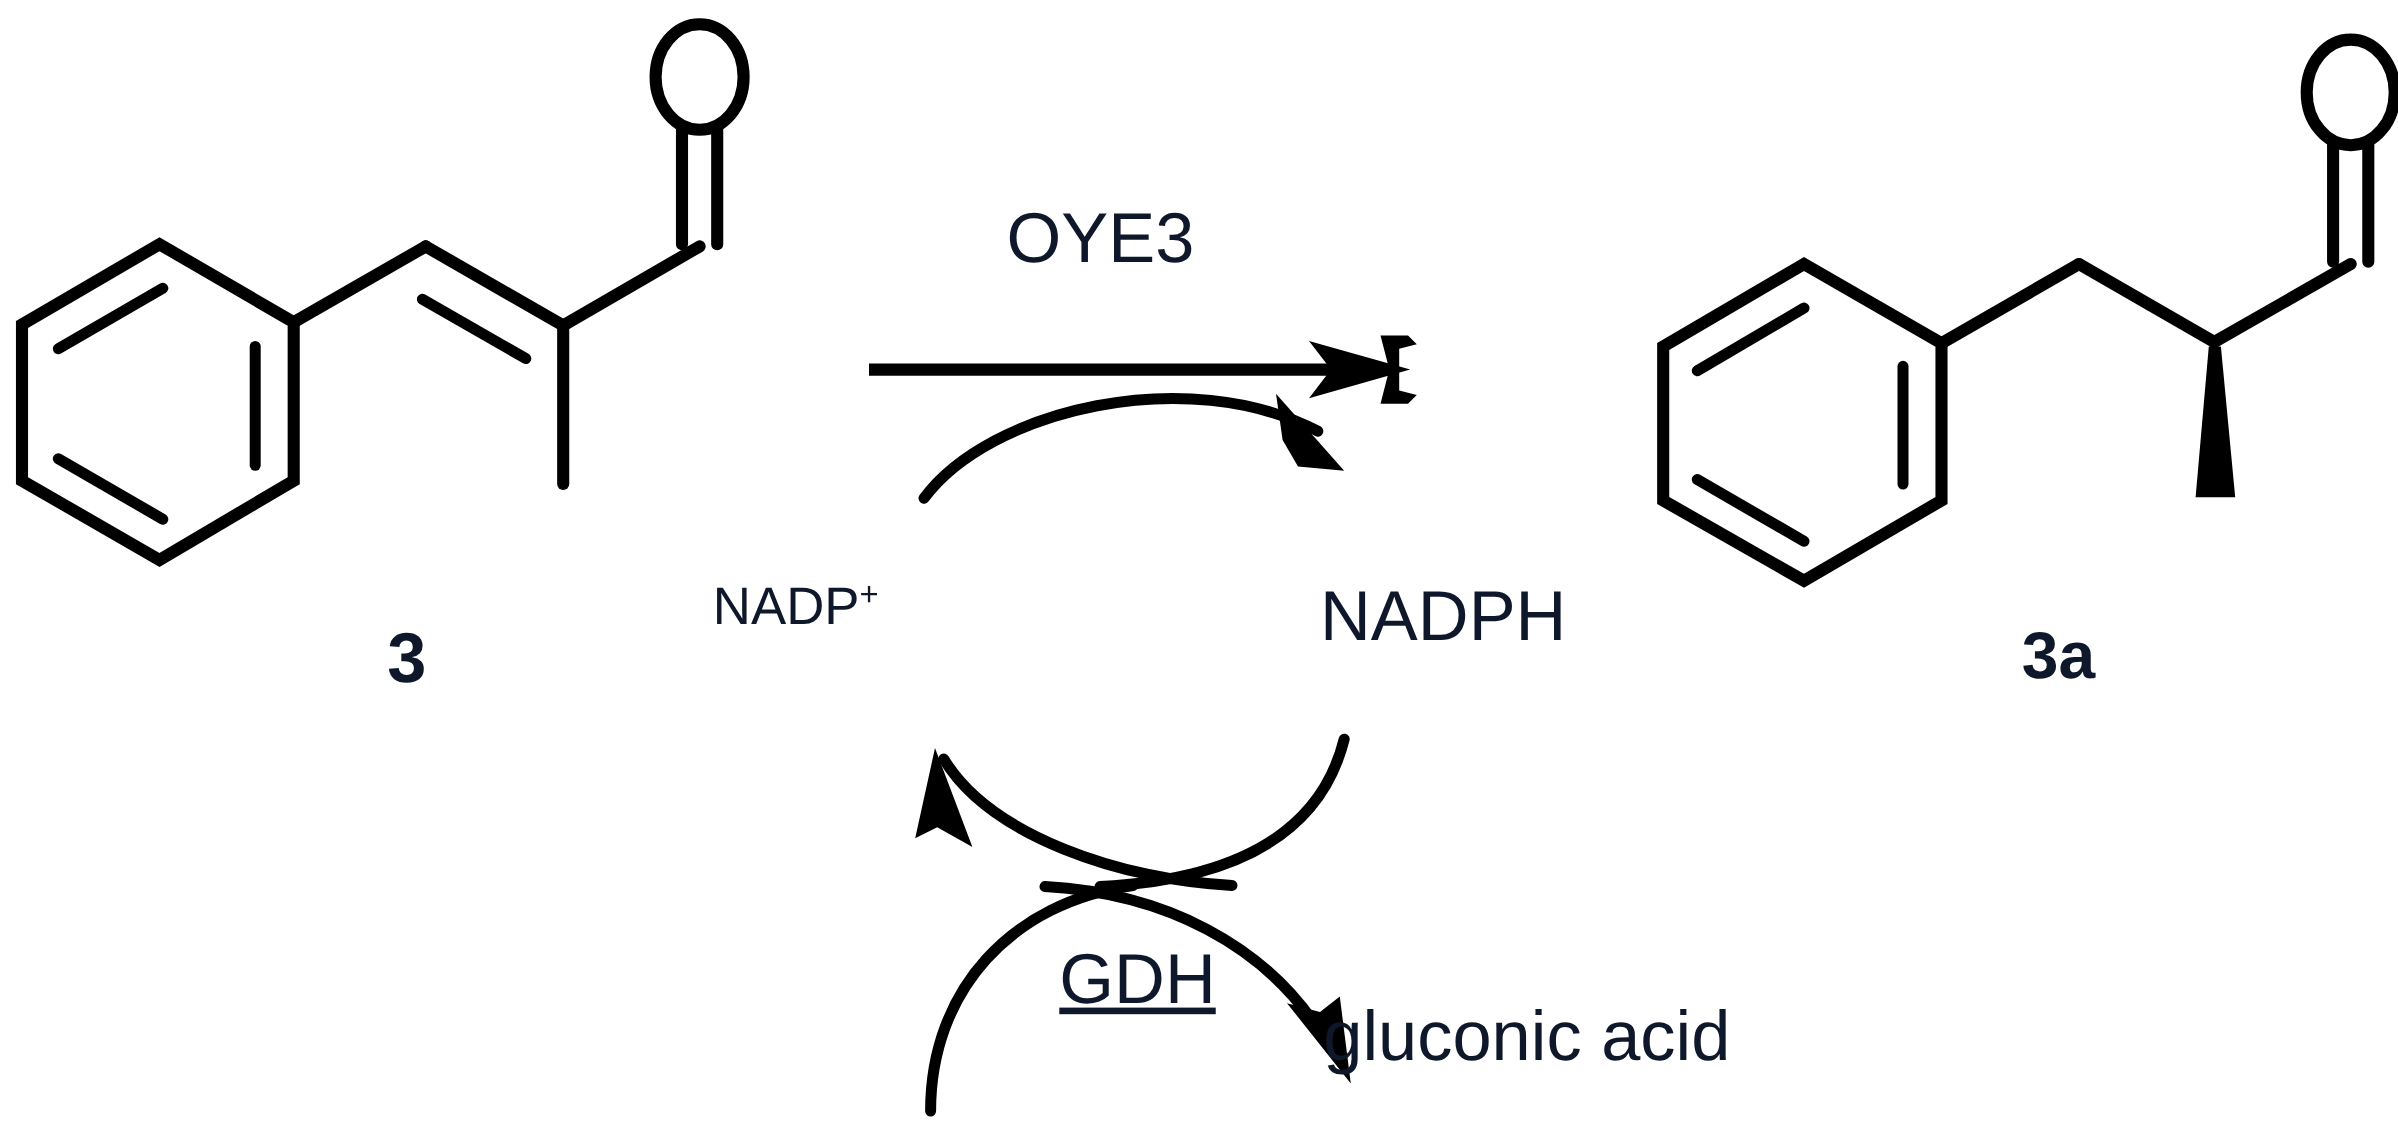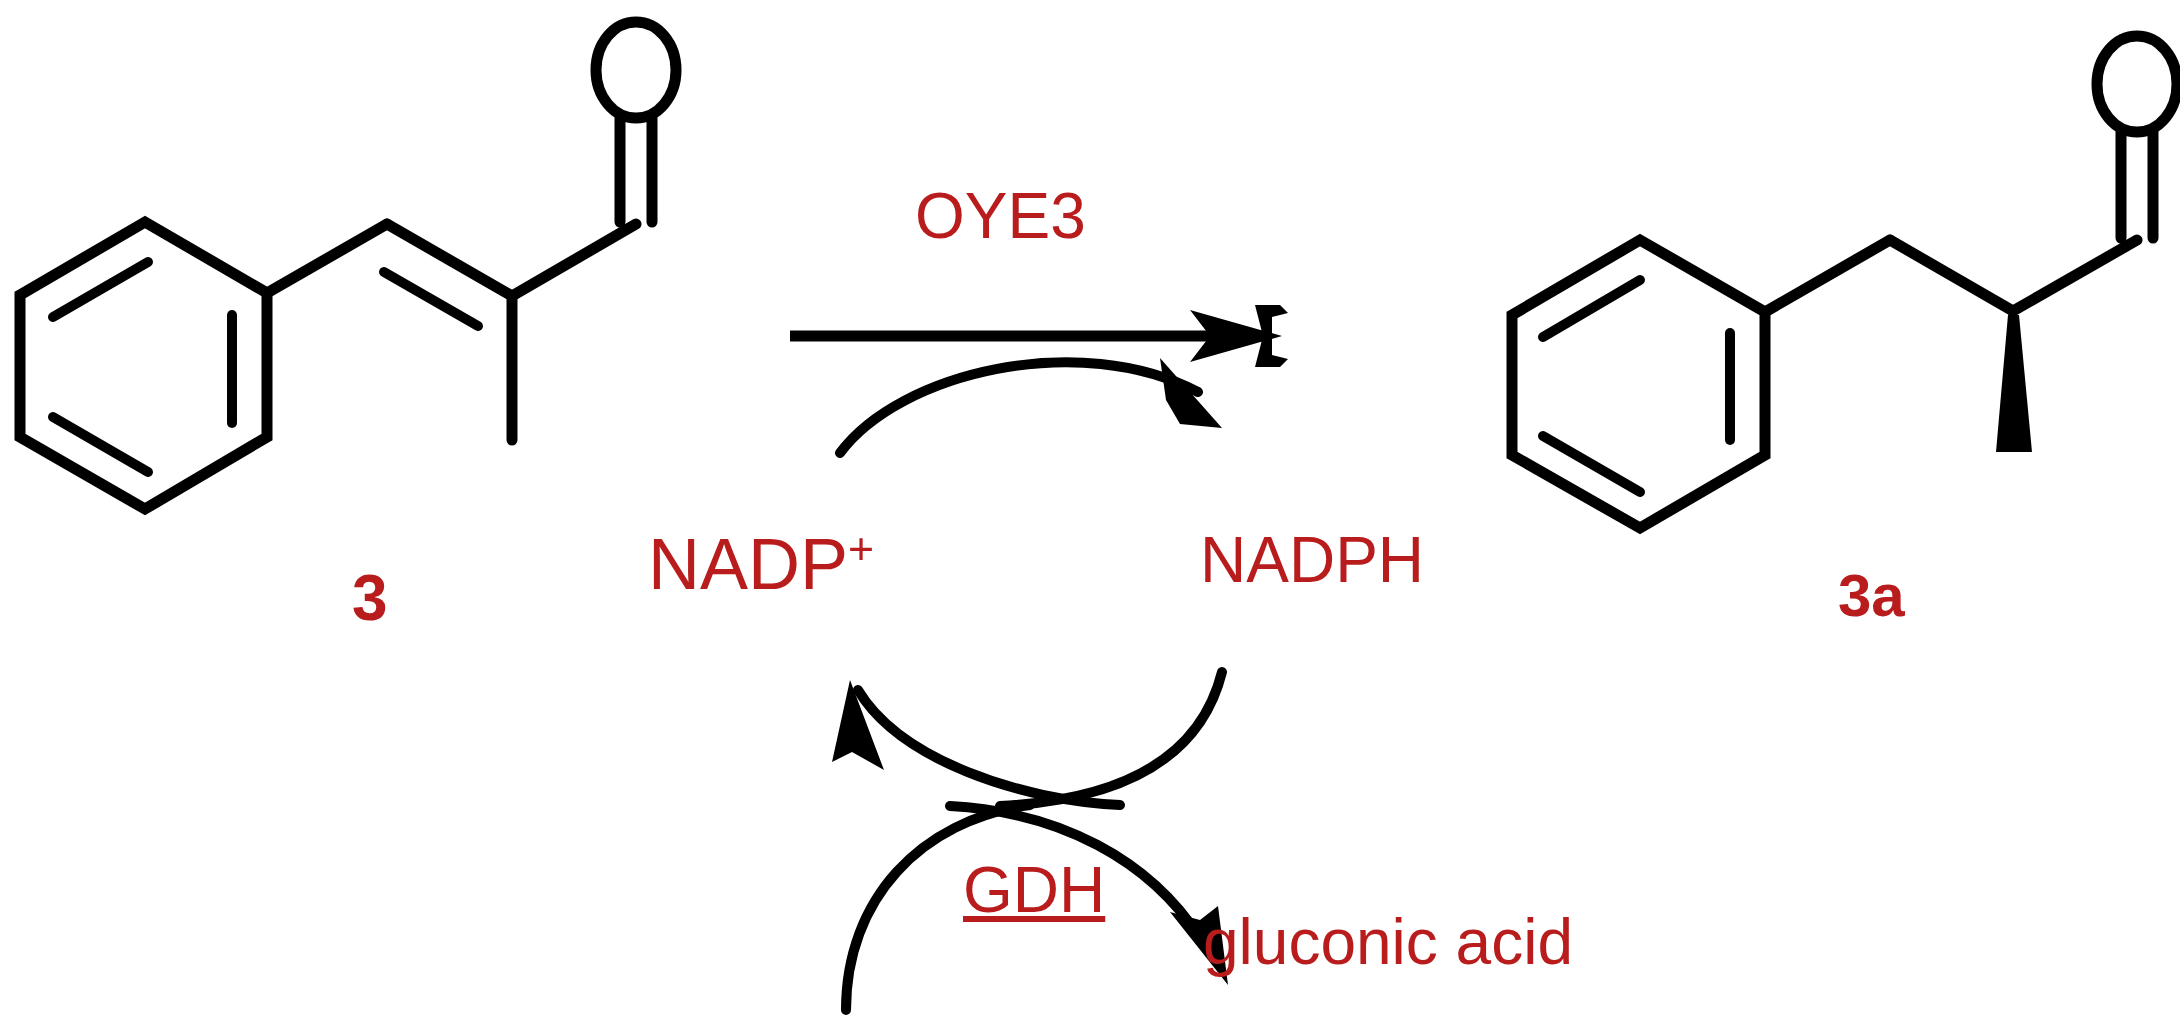--- a/index.html
+++ b/index.html
@@ -57,21 +57,21 @@
     stroke-width: 10;
     fill: none;
     stroke-linecap: round;
   }
   .arrow-head {
     fill: #000000;
     stroke: none;
   }
   .lbl {
     position: absolute;
-    color: #b91c1c;
+    color: #0f172a;
     white-space: nowrap;
     line-height: 1;
     text-align: center;
   }
   .lbl-bold {
     font-weight: bold;
   }
   .sup {
     font-size: 0.62em;
     vertical-align: super;
@@ -154,21 +154,21 @@
     </g>
 
   </svg>
 
   <div class="lbl lbl-bold" style="left:352px; top:566px; font-size:64px;">3</div>
 
   <div class="lbl lbl-bold" style="left:1838px; top:566px; font-size:60px;">3a</div>
 
   <div class="lbl" style="left:915px; top:184px; font-size:64px;">OYE3</div>
 
-  <div class="lbl" style="left:648px; top:528px; font-size:72px;">
+  <div class="lbl" style="left:648px; top:528px; font-size:48px;">
     <span>NADP</span><span class="sup">+</span>
   </div>
 
   <div class="lbl" style="left:1200px; top:528px; font-size:64px;">NADPH</div>
 
   <div class="lbl" style="left:963px; top:858px; font-size:64px;text-decoration:underline;">GDH</div>
 
 
   <div class="lbl" style="left:1203px; top:910px; font-size:64px;">gluconic acid</div>
 

